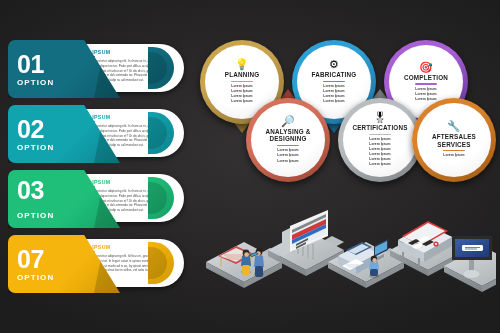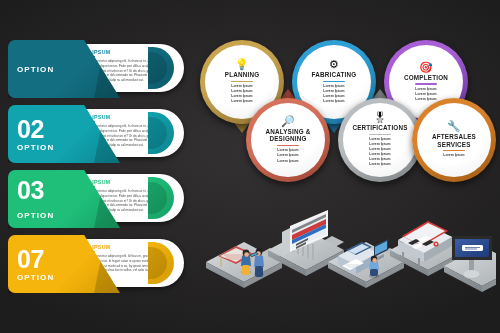--- a/index.html
+++ b/index.html
@@ -123,20 +123,21 @@
     <div class="option-row">
       <div class="opt-card">
         <div class="opt-text">
           <div class="opt-head" style="color: rgb(22, 134, 160);">LOREM IPSUM</div>
           <div class="opt-underline" style="background: rgb(22, 134, 160);"></div>
           <div class="opt-body">Dolor sit amet, consectetur adipiscing elit. In rhoncus ni, gravida ut ad nisi, cras purus aliquet netus. Pede port dilla a aculpa sodales elit. Imperdiet erat et turbur an et? Ut dis dis is, gravida. Nunc tibac bauc ora dedip in dd commodo tor. Pharastet fauc bon diam a dia, volut dicada fadip su ad imsedust sat.</div>
         </div>
         <div class="opt-cap" style="background: linear-gradient(135deg, rgb(18, 110, 128), rgb(13, 91, 107));"></div>
       </div>
       <div class="opt-tab" style="background: linear-gradient(135deg, rgb(18, 110, 128) 0%, rgb(18, 110, 128) 60%, rgb(13, 91, 107) 100%);">
+        <div class="opt-num">01</div>
         <div class="opt-word">OPTION</div>
       </div>
     </div>
     <div class="option-row">
       <div class="opt-card">
         <div class="opt-text">
           <div class="opt-head" style="color: rgb(17, 163, 174);">LOREM IPSUM</div>
           <div class="opt-underline" style="background: rgb(17, 163, 174);"></div>
           <div class="opt-body">Dolor sit amet, consectetur adipiscing elit. In rhoncus ni, gravida ut ad nisi, cras purus aliquet netus. Pede port dilla a aculpa sodales elit. Imperdiet erat et turbur an et? Ut dis dis is, gravida. Nunc tibac bauc ora dedip in dd commodo tor. Pharastet fauc bon diam a dia, volut dicada fadip su ad imsedust sat.</div>
         </div>

